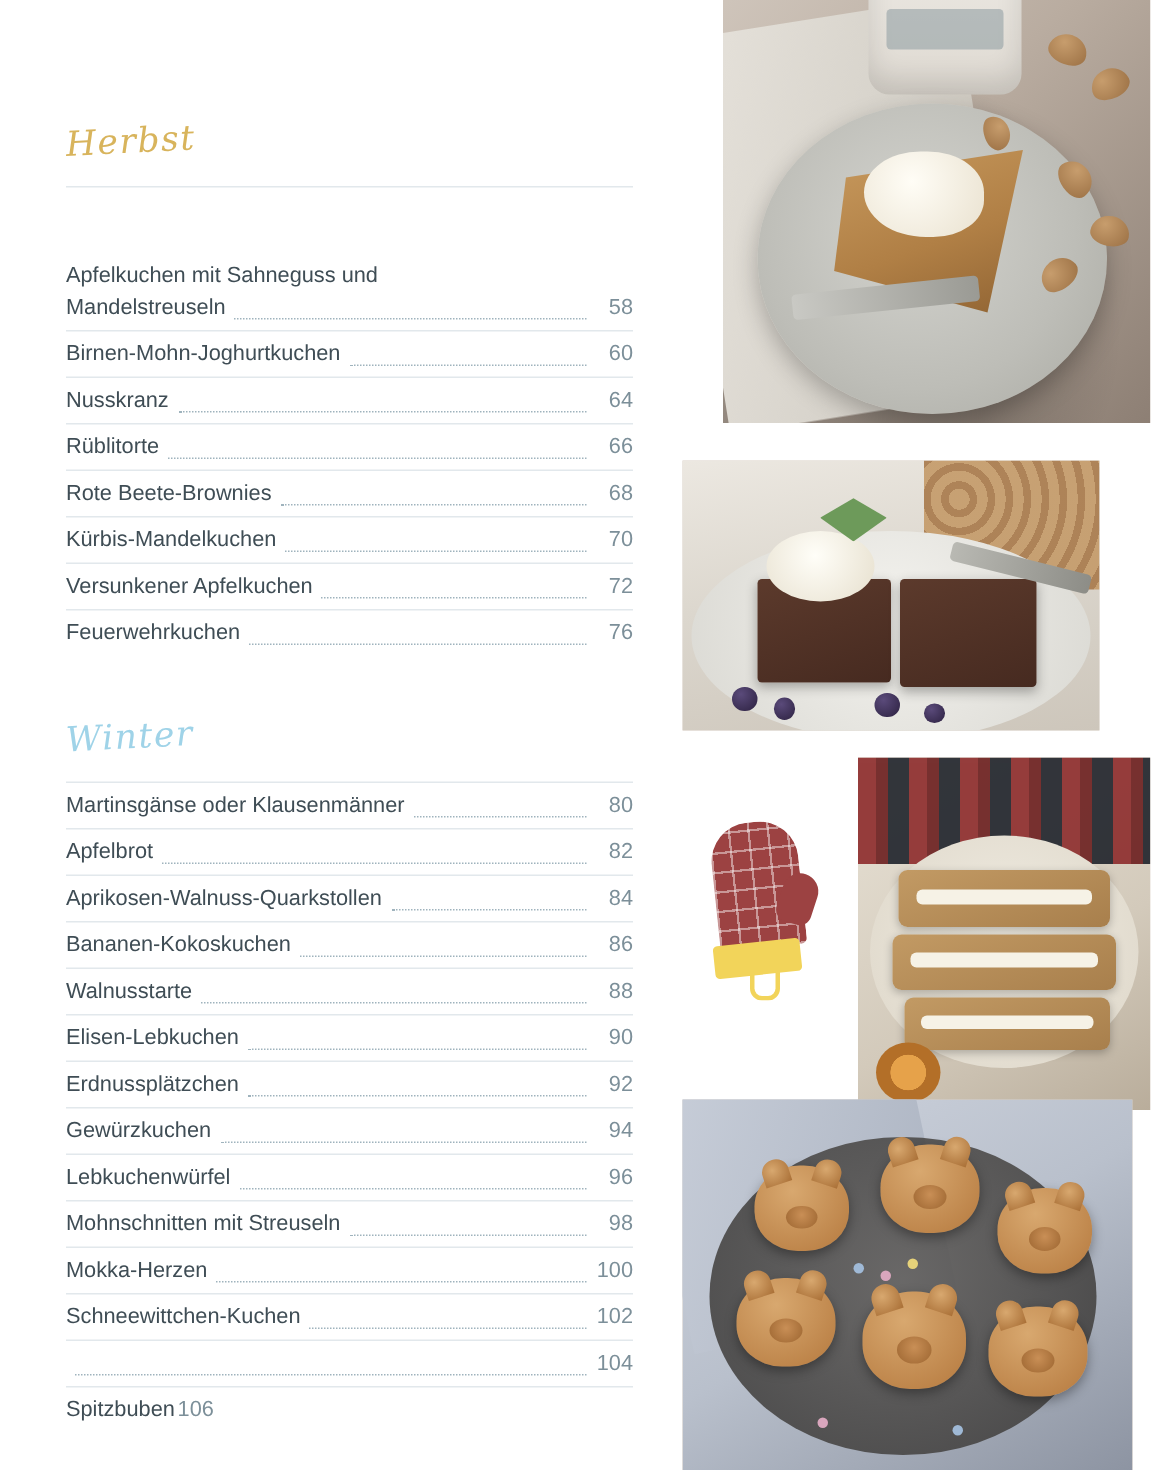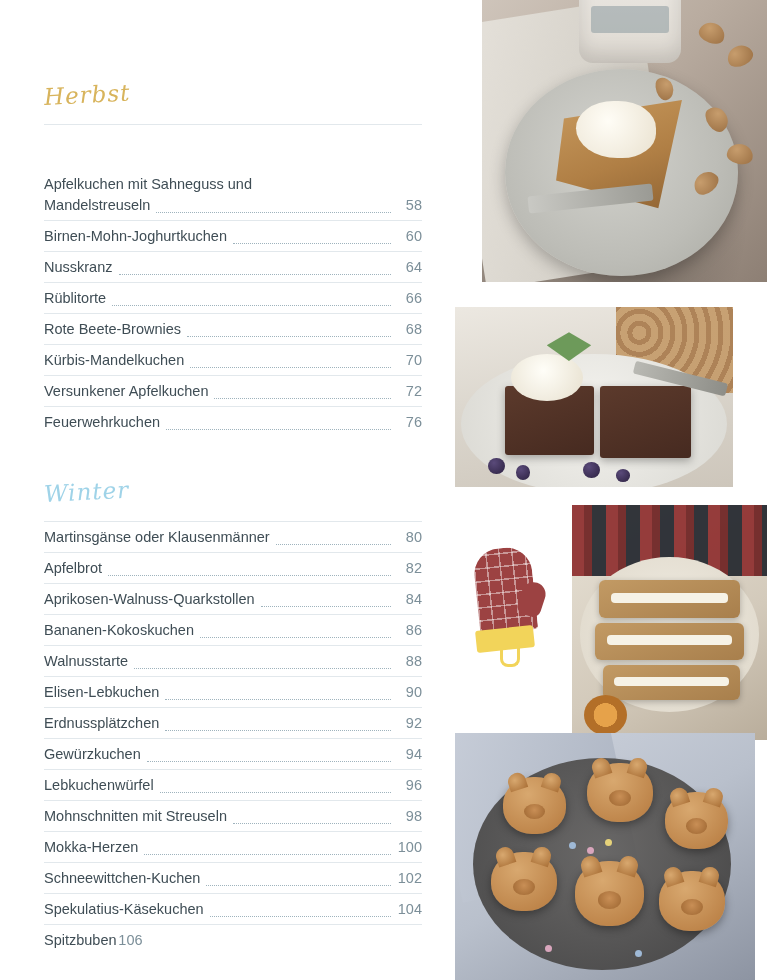--- a/index.html
+++ b/index.html
@@ -407,21 +407,20 @@
       <span class="label">Mokka-Herzen</span>
       <span class="dots"></span>
       <span class="page">100</span>
     </div>
     <div class="entry">
       <span class="label">Schneewittchen-Kuchen</span>
       <span class="dots"></span>
       <span class="page">102</span>
     </div>
     <div class="entry">
-      <span class="label">Spekulatius-Käsekuchen</span>
       <span class="dots"></span>
       <span class="page">104</span>
     </div>
     <div class="entry">
       <span class="label">Spitzbuben</span>
 
       <span class="page">106</span>
     </div>
     
     

